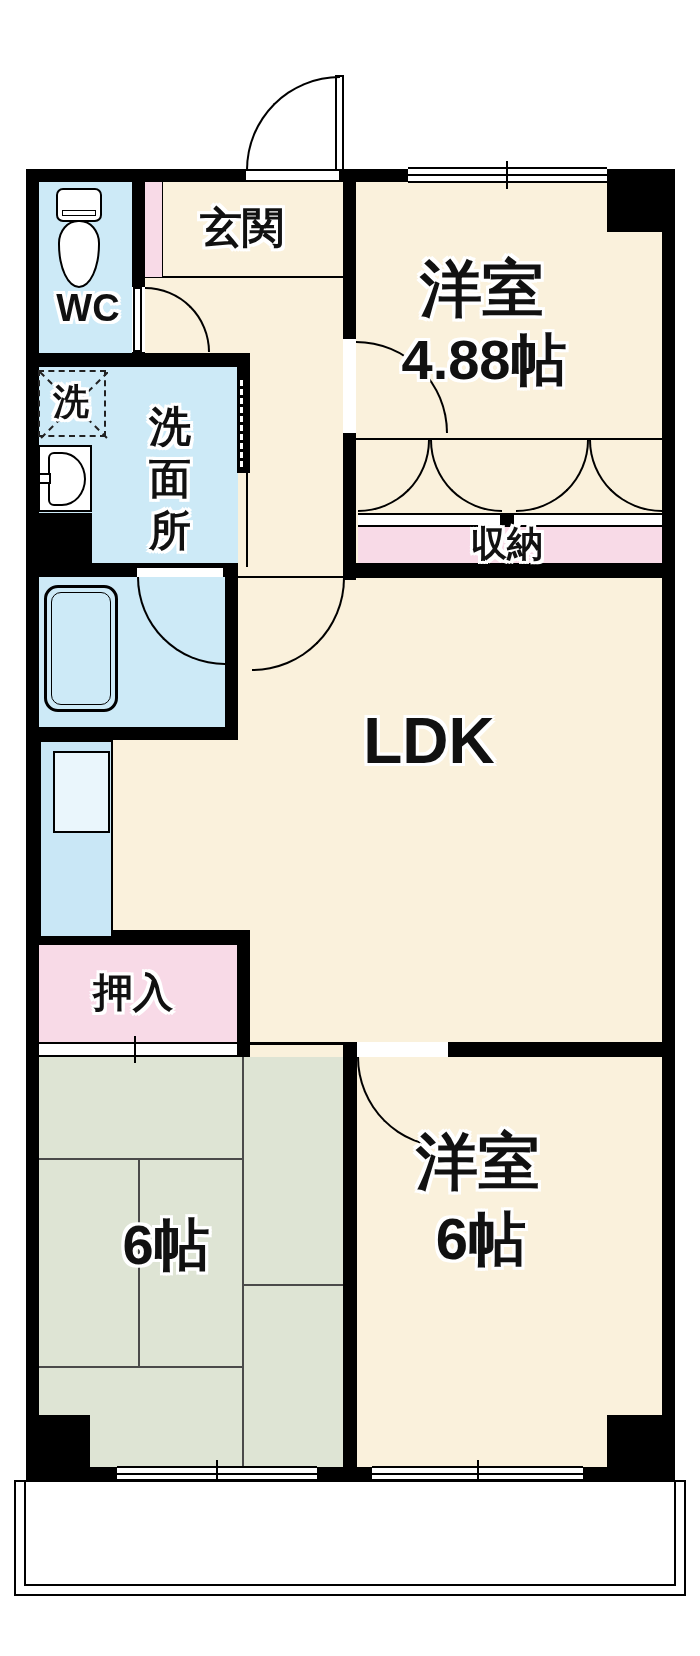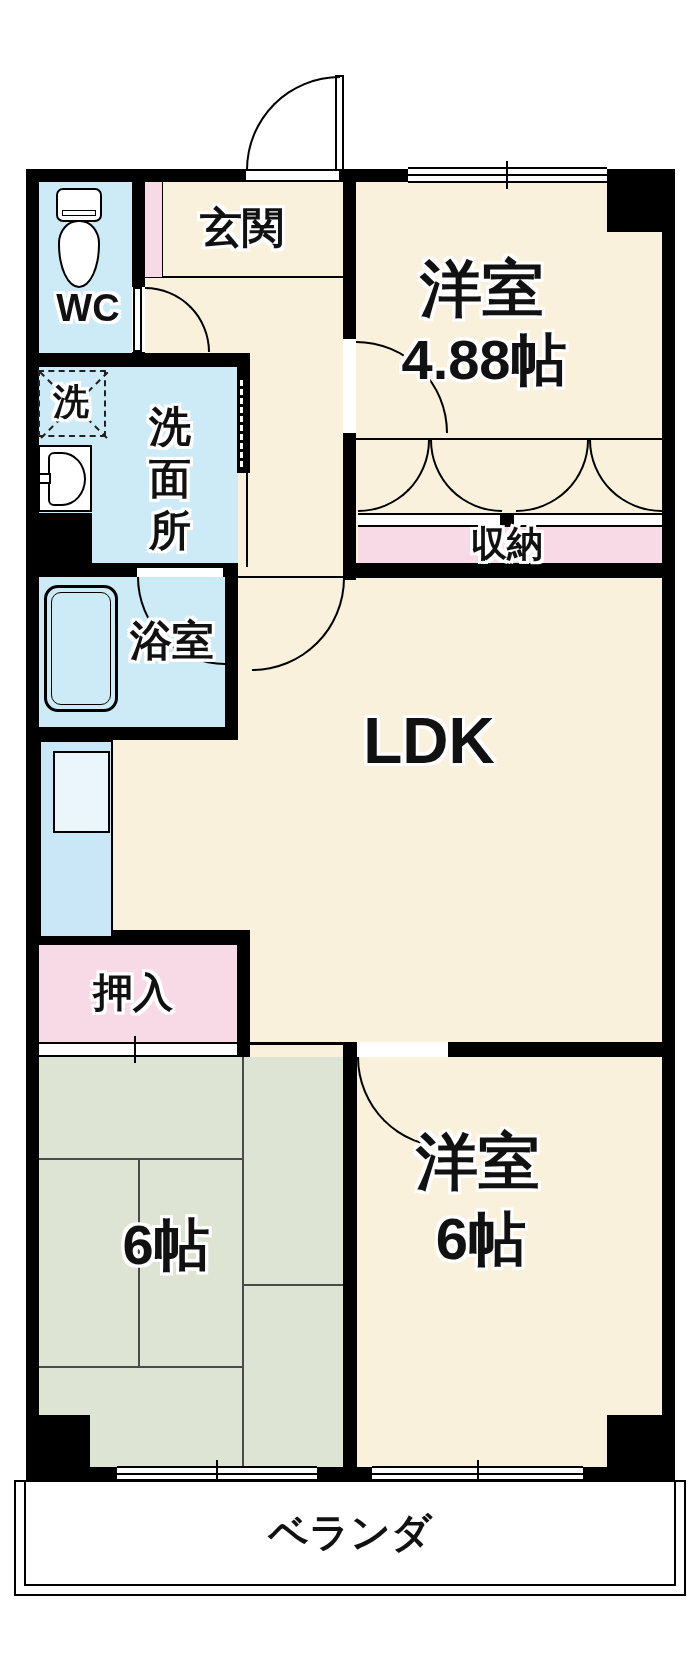--- a/index.html
+++ b/index.html
@@ -143,31 +143,29 @@
   <div class="lbl" style="left:242px;top:228px;font-size:42px;">玄関</div>
   <div class="lbl" style="left:88px;top:308px;font-size:38px;">WC</div>
   <div class="lbl" style="left:71px;top:402px;font-size:36px;">洗</div>
 
   <div class="lbl" style="left:170px;top:479px;font-size:42px;line-height:52px;text-align:center;">
     <div>洗</div>
     <div>面</div>
     <div>所</div>
   </div>
 
-  <div class="lbl" style="left:172px;top:641px;font-size:42px;">浴室</div>
 
   <div class="lbl" style="left:482px;top:289px;font-size:62px;">洋室</div>
   <div class="lbl" style="left:484px;top:361px;font-size:56px;text-align:right;">4.88帖</div>
 
   <div class="lbl" style="left:507px;top:544px;font-size:36px;">収納</div>
 
   <div class="lbl" style="left:429px;top:741px;font-size:64px;">LDK</div>
 
   <div class="lbl" style="left:133px;top:992px;font-size:40px;">押入</div>
 
   <div class="lbl" style="left:166px;top:1246px;font-size:56px;">6帖</div>
 
   <div class="lbl" style="left:478px;top:1162px;font-size:62px;">洋室</div>
   <div class="lbl" style="left:481px;top:1240px;font-size:58px;">6帖</div>
 
-  <div class="lbl" style="left:350px;top:1532px;font-size:40px;text-shadow:none;">ベランダ</div>
 
 </div>
 
 </body></html>

